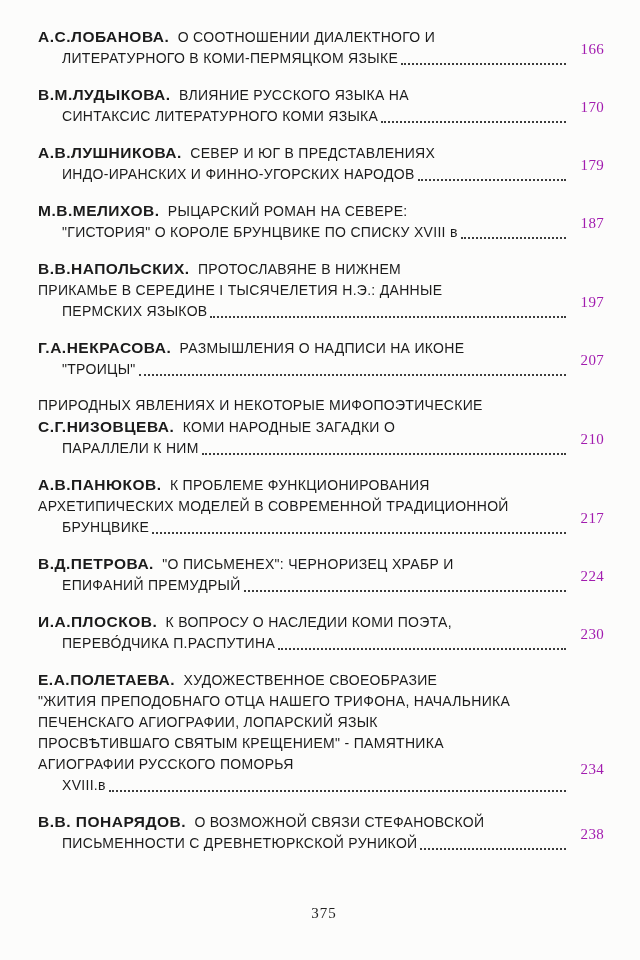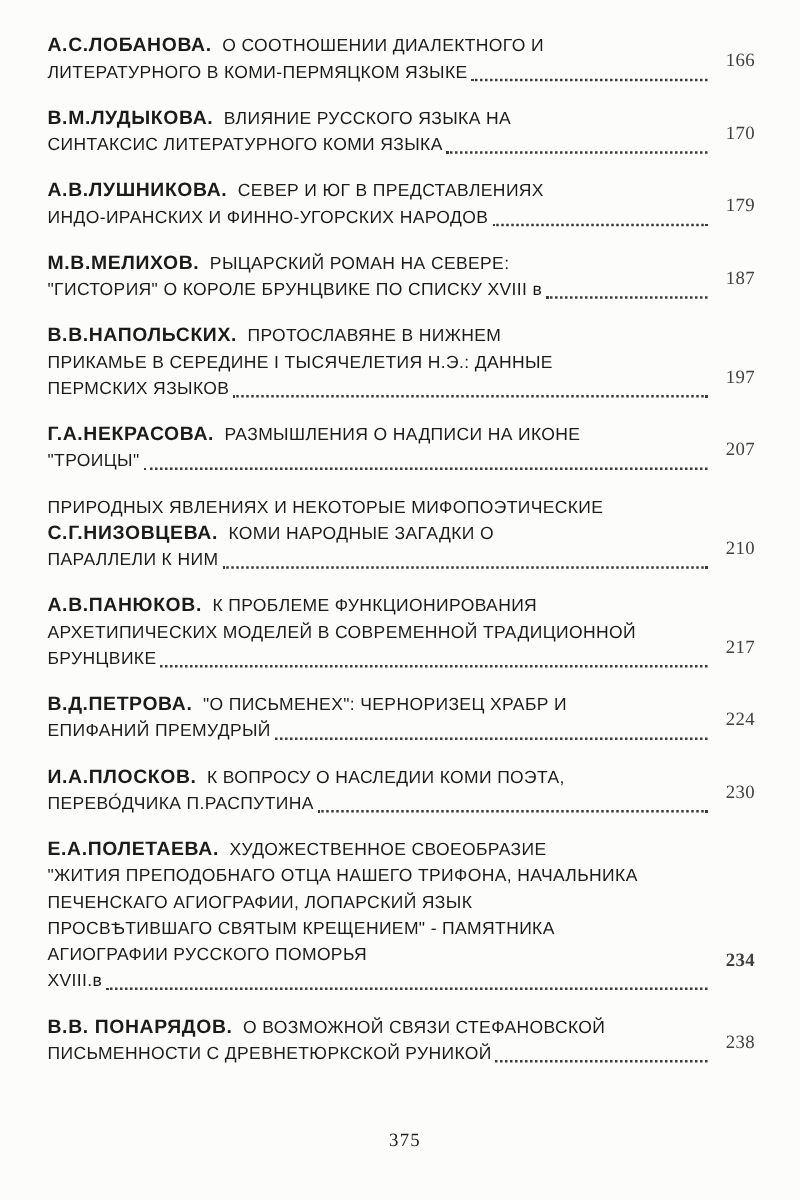--- a/index.html
+++ b/index.html
@@ -34,43 +34,43 @@
     font-weight: bold;
     font-size: 15.5px;
     letter-spacing: 0.5px;
   }
   .last-line {
     display: flex;
     align-items: baseline;
   }
   .last-line .title-text {
     flex: 0 0 auto;
+    margin-left: 24px;
   }
   .leader {
     flex: 1 1 auto;
     min-width: 12px;
     align-self: flex-end;
     border-bottom: 2px dotted #3c3c3c;
     margin: 0 8px 4px 3px;
     height: 0;
   }
   .page-num {
     flex: 0 0 auto;
     font-family: "Liberation Serif", "DejaVu Serif", serif;
     font-size: 15px;
     min-width: 30px;
     text-align: right;
     position: relative;
     top: -9px;
-    color: #404040;
+    color: #a21caf;
   }
   
   .toc-entry:nth-child(11) .page-num {
     top: -16px;
-    font-weight: bold;
   }
   .footer {
     position: absolute;
     bottom: 38px;
     left: 4px;
     width: 100%;
     text-align: center;
     font-family: "Liberation Serif", "DejaVu Serif", serif;
     font-size: 15px;
     letter-spacing: 1px;

